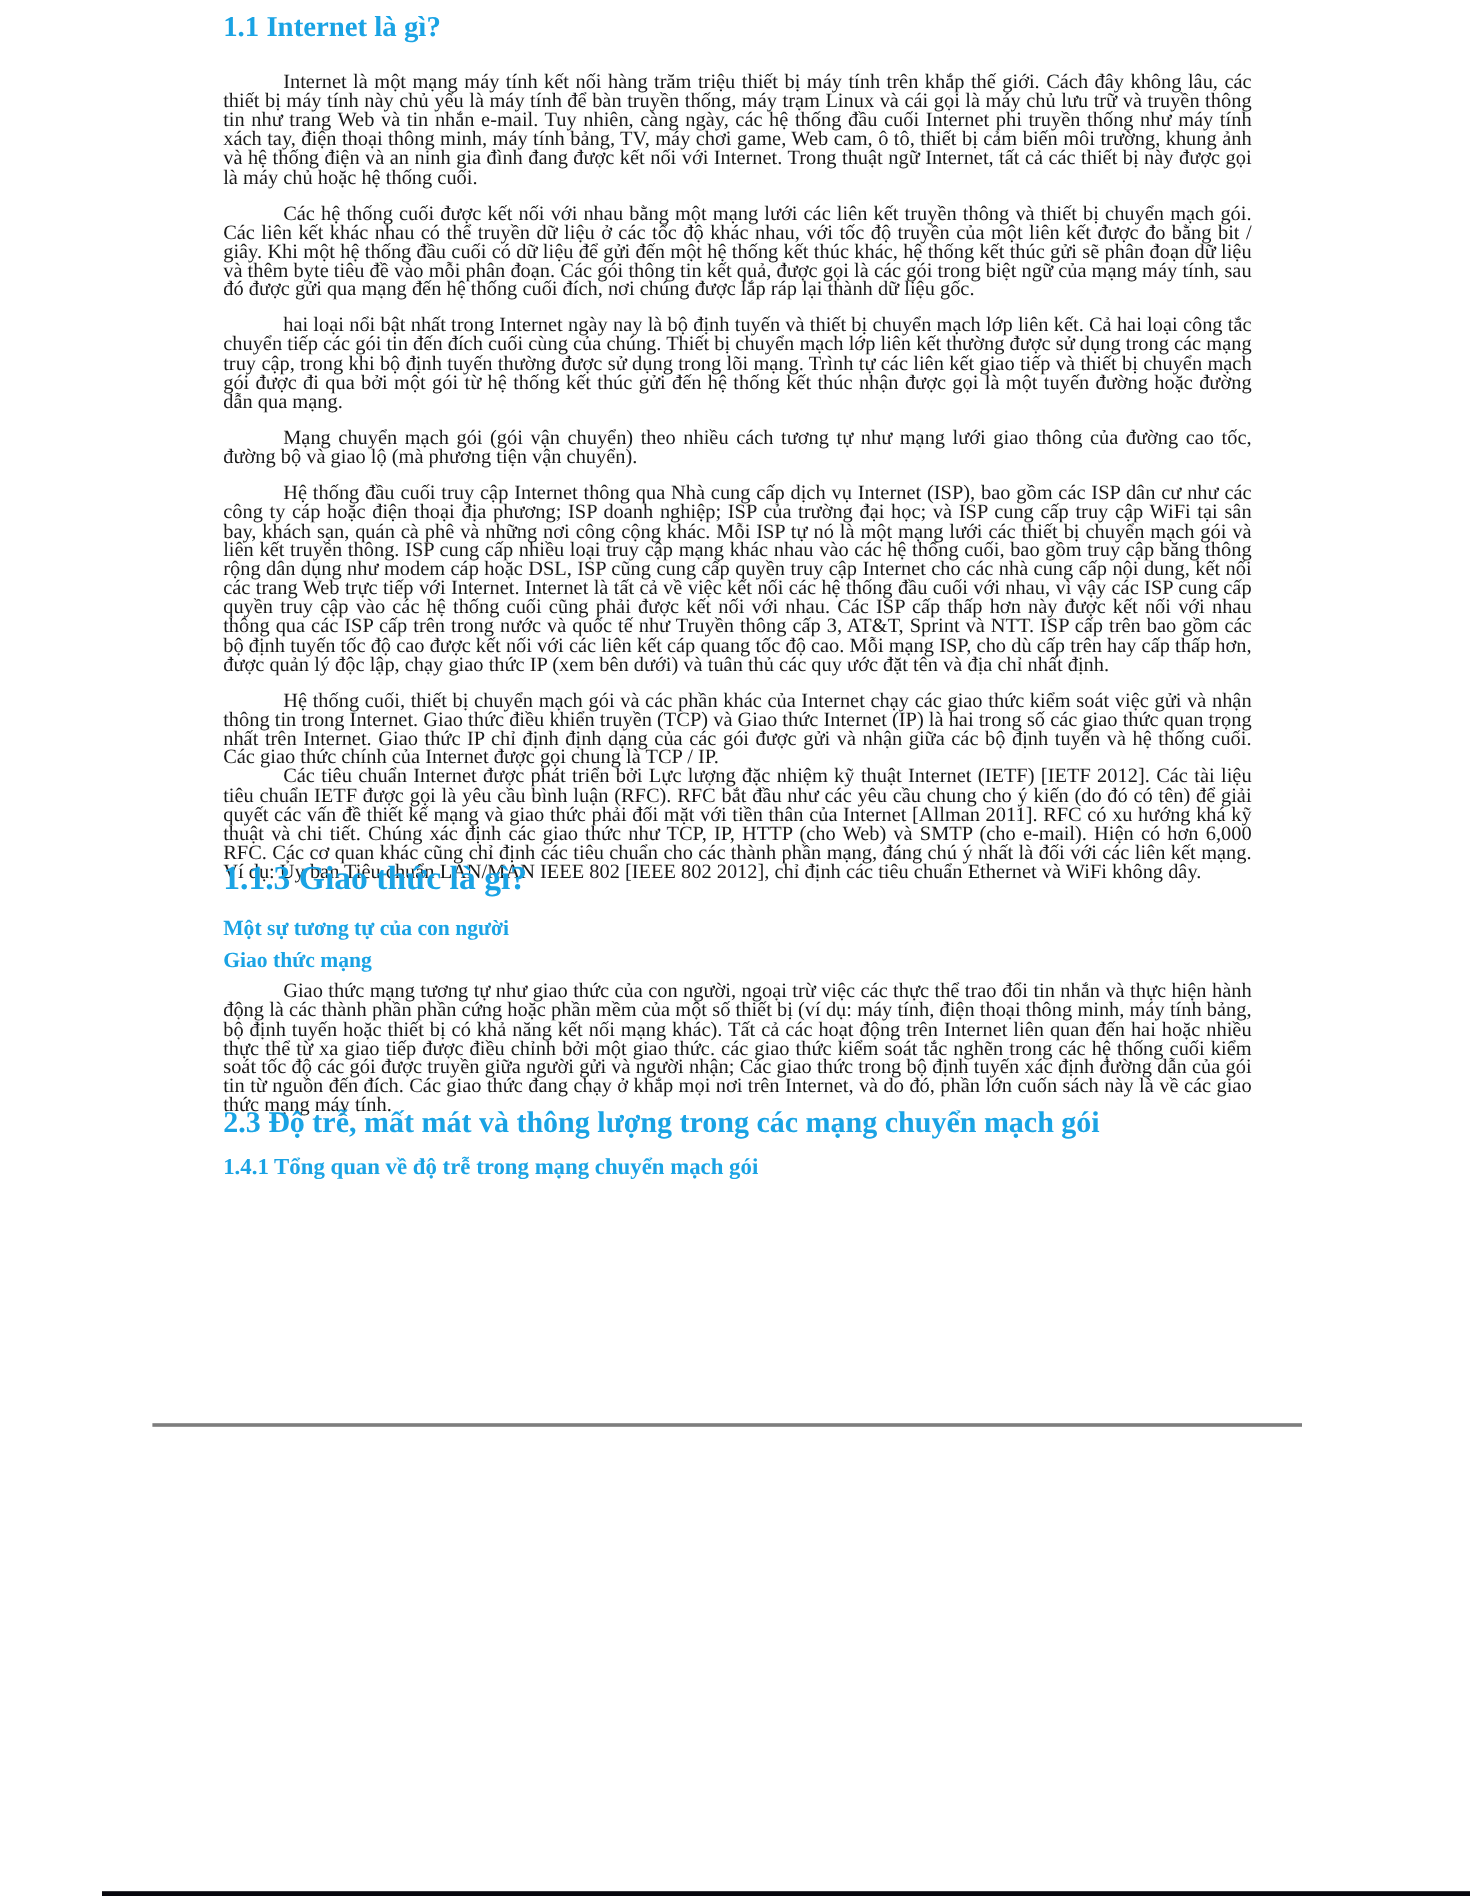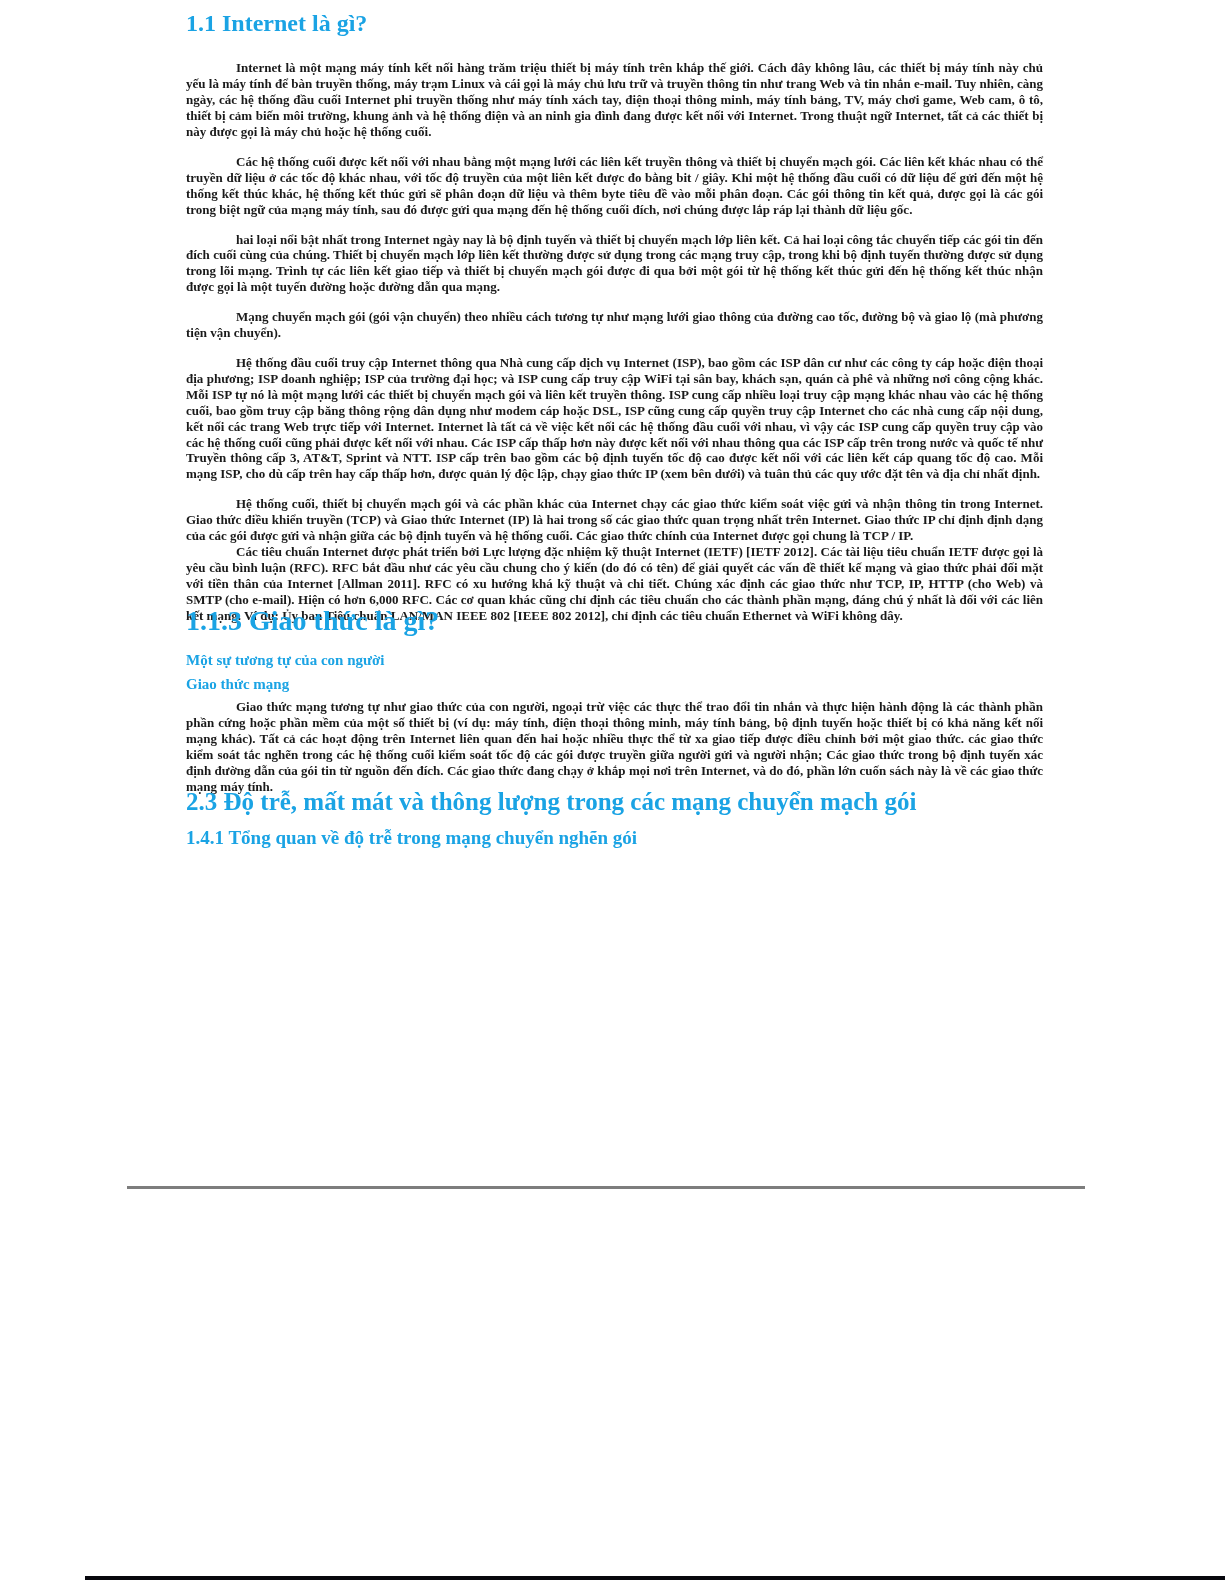--- a/index.html
+++ b/index.html
@@ -46,46 +46,45 @@
     font-size: 25px;
     font-weight: bold;
     margin: -21px 0 10px 0;
     line-height: 1.1;
     position: relative;
     z-index: 2;
     white-space: nowrap;
   }
   .h-minor {
     color: #1aa3e4;
-    font-size: 15px;
+    font-size: 18px;
     font-weight: bold;
     margin: 14px 0 6px 0;
     line-height: 1.2;
   }
   .h-mid {
     color: #1aa3e4;
     font-size: 19px;
     font-weight: bold;
     margin: 0 0 2px 0;
     line-height: 1.35;
   }
   .h-topic {
     color: #1aa3e4;
     font-size: 17px;
     font-weight: bold;
     margin: 0;
     line-height: 1.25;
   }
   p.body {
-    font-size: 13px;
+    font-size: 17px;
     line-height: 15.9px;
     text-align: justify;
     text-indent: 50px;
     margin: 0 0 14px 0;
-    font-weight: bold;
   }
   p.body.tight-bottom { margin-bottom: 0; }
   p.body.italic { font-style: italic; margin-bottom: 0; }
   .rule-gray {
     position: absolute;
     left: 127px;
     top: 1186px;
     width: 958px;
     height: 3px;
     background: #7d7d7d;
@@ -126,20 +125,20 @@
     <h3 class="h-minor">Một sự tương tự của con người</h3>
 
 
     <h3 class="h-minor" style="margin-top:0;">Giao thức mạng</h3>
 
     <p class="body">Giao thức mạng tương tự như giao thức của con người, ngoại trừ việc các thực thể trao đổi tin nhắn và thực hiện hành động là các thành phần phần cứng hoặc phần mềm của một số thiết bị (ví dụ: máy tính, điện thoại thông minh, máy tính bảng, bộ định tuyến hoặc thiết bị có khả năng kết nối mạng khác). Tất cả các hoạt động trên Internet liên quan đến hai hoặc nhiều thực thể từ xa giao tiếp được điều chỉnh bởi một giao thức. các giao thức kiểm soát tắc nghẽn trong các hệ thống cuối kiểm soát tốc độ các gói được truyền giữa người gửi và người nhận; Các giao thức trong bộ định tuyến xác định đường dẫn của gói tin từ nguồn đến đích. Các giao thức đang chạy ở khắp mọi nơi trên Internet, và do đó, phần lớn cuốn sách này là về các giao thức mạng máy tính.</p>
 
 
     <h2 class="h-big">2.3 Độ trễ, mất mát và thông lượng trong các mạng chuyển mạch gói</h2>
 
-    <h3 class="h-mid">1.4.1 Tổng quan về độ trễ trong mạng chuyển nghẽn gói</h3>
+    <h3 class="h-mid">1.4.1 Tổng quan về độ trễ trong mạng chuyển mạch gói</h3>
 
 
   </div>
 
   <div class="rule-gray"></div>
   <div class="rule-footer"></div>
 </div>
 
 </body></html>

